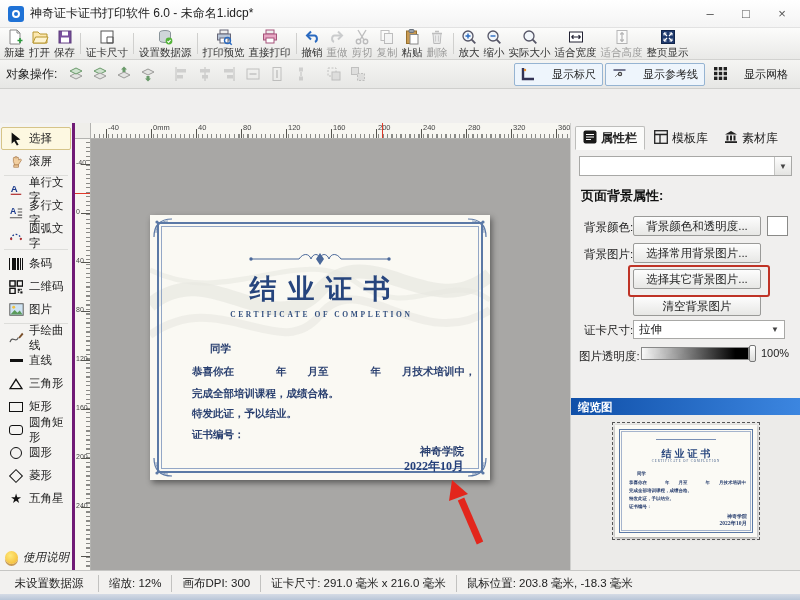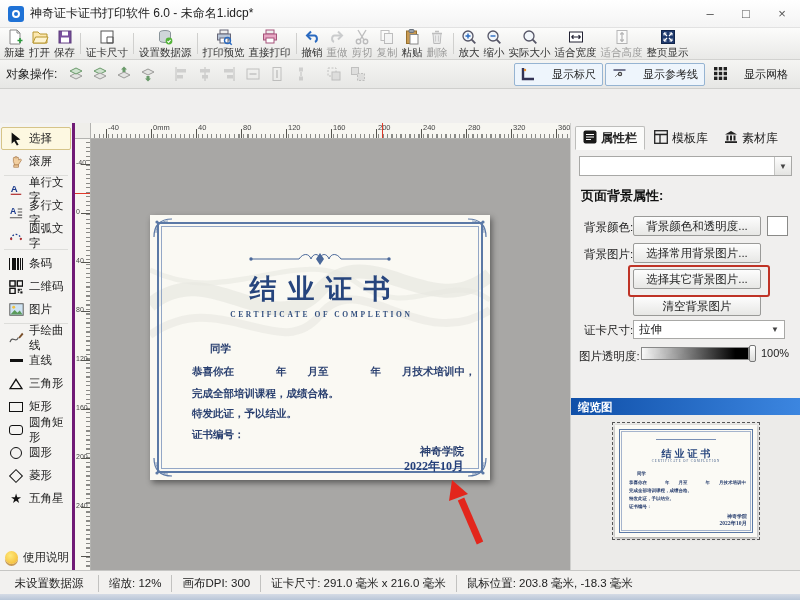--- a/index.html
+++ b/index.html
@@ -44,21 +44,21 @@
   .main{position:absolute;top:123px;left:0;right:0;bottom:30px;display:flex;}
 
   
   .sidebar{width:75px;background:#f4f3f1;border-right:3px solid #701a75;position:relative;
     padding-top:4px;box-sizing:border-box;flex:none;}
   .tool{display:flex;align-items:center;gap:4px;height:19px;padding:1px 2px 1px 5px;font-size:11.5px;color:#222;
     border:1px solid transparent;margin:0 1px;}
   .tool .sicon{width:18px;height:16px;display:flex;align-items:center;justify-content:center;flex:none;}
   .tool.active{background:#fdf8e1;border:1px solid #d6c488;border-radius:2px;}
   .tgsep{height:1px;background:#ddddda;margin:2px 4px;}
-  .help-item{position:absolute;bottom:5px;left:5px;display:flex;align-items:center;gap:5px;font-size:11.5px;}
+  .help-item{position:absolute;bottom:5px;left:5px;display:flex;align-items:center;gap:5px;font-size:11.5px;font-style:italic;}
   .bulb{width:13px;height:13px;border-radius:50%;background:radial-gradient(circle at 40% 35%,#ffe97a,#f2b32a);
     box-shadow:0 2px 0 #c89b55;}
 
   
   .canvas{flex:1;background:#a8a7a5;position:relative;overflow:hidden;}
   .corner{position:absolute;top:0;left:0;width:15px;height:15px;background:#efeeea;
     border-right:1px solid #b3b3b0;border-bottom:1px solid #b3b3b0;z-index:3;}
   .hruler{position:absolute;top:0;left:15px;right:0;height:15px;background:#f7f6f1;
     border-bottom:1px solid #b3b3b0;z-index:2;font-size:7.5px;color:#444;}
   .hruler::before{content:"";position:absolute;left:0;right:0;bottom:0;height:4px;

